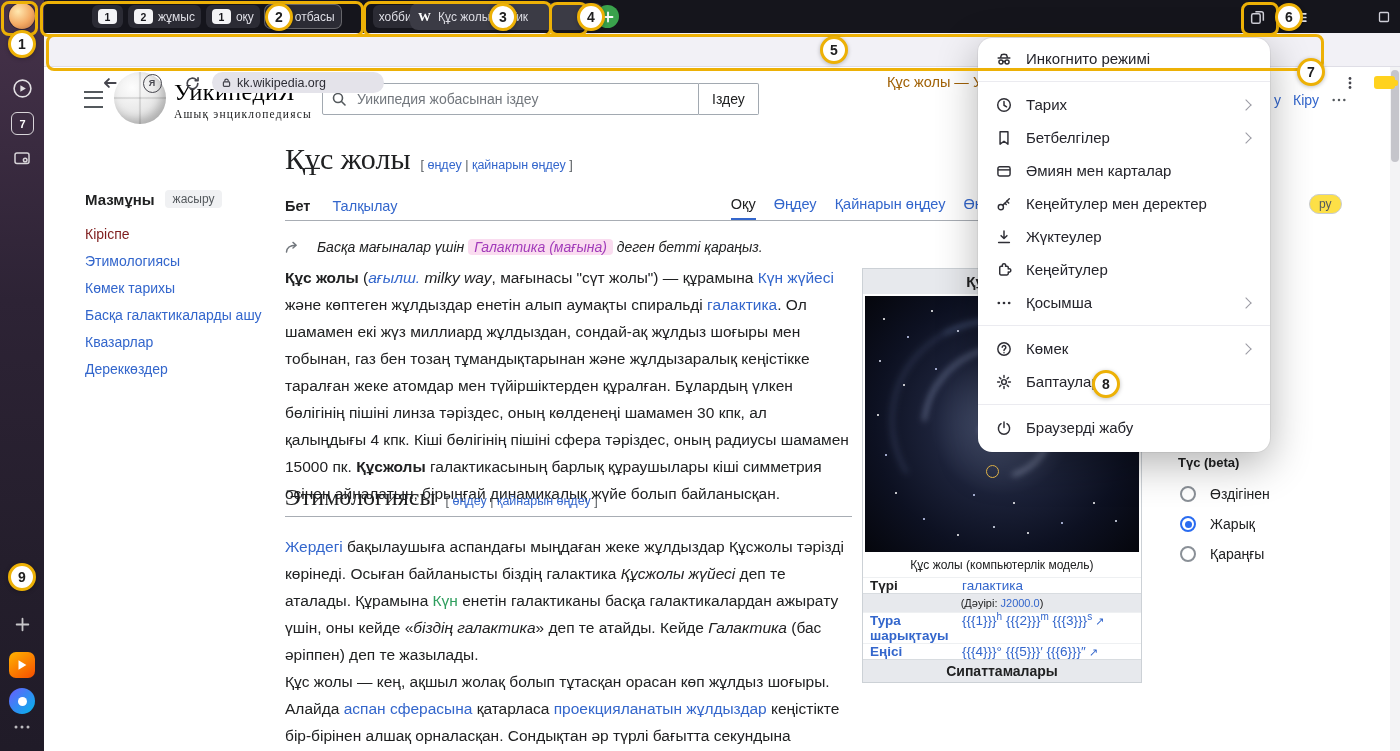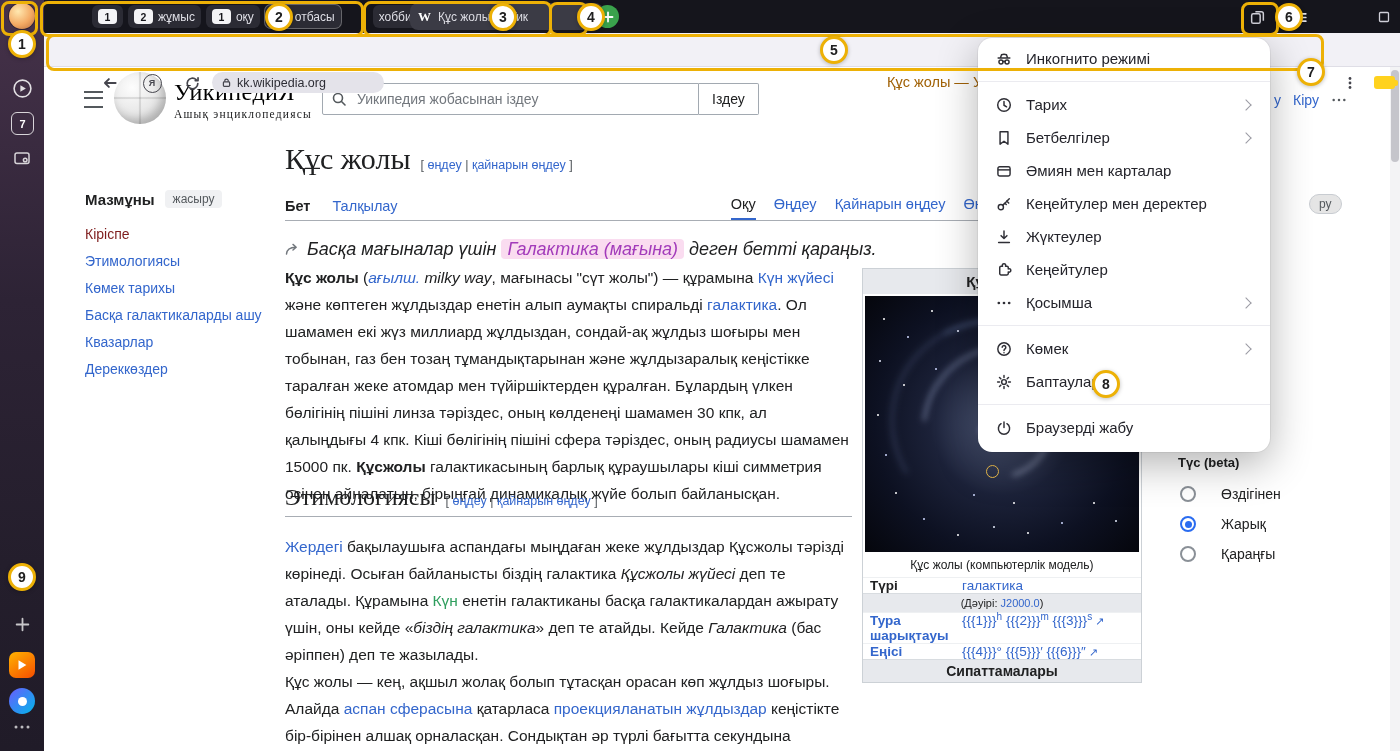--- a/index.html
+++ b/index.html
@@ -84,22 +84,22 @@
   .h1row h1{margin:0;font-family:"Liberation Serif",serif;font-weight:normal;font-size:30px;color:#202122}
   .editlinks{font-size:12.5px}
   .editlinks .br{color:#54595d}
   .editlinks .el{color:#36c}
   .arttabs{position:absolute;left:285px;top:192px;width:858px;height:28px;border-bottom:1px solid #a8adb4;z-index:10;font-size:14.5px}
   .at-left{position:absolute;left:0;bottom:0;display:flex;gap:22px}
   .at-right{position:absolute;right:122px;bottom:0;display:flex;gap:18px}
   .atab{padding-bottom:6px;color:#36c;white-space:nowrap}
   .atab.cur{color:#202122;font-weight:bold}
   .atab.read{color:#202122;border-bottom:2px solid #36c}
-  .hatnote{position:absolute;left:285px;top:239px;display:flex;align-items:center;gap:7px;
-    font-size:18px;font-style:italic;color:#202122;z-index:10}
+  .hatnote{position:absolute;left:285px;top:239px;display:flex;align-items:center;gap:17px;
+    font-size:14px;font-style:italic;color:#202122;z-index:10}
   .p{position:absolute;left:285px;width:567px;font-size:15.5px;line-height:27px;color:#202122;z-index:10}
   .h2row{position:absolute;left:285px;top:484px;width:567px;display:flex;align-items:baseline;gap:10px;
     border-bottom:1px solid #a8adb4;padding-bottom:5px;z-index:10}
   .h2row h2{margin:0;font-family:"Liberation Serif",serif;font-weight:normal;font-size:24px;color:#202122}
   .screen .a{color:#36c}
   .screen .g{color:#2f9e5e}
   .screen .b{font-weight:bold}
   .screen .i{font-style:italic}
   .screen .hl{background:#fadcf0;color:#a23bba;font-style:italic;padding:0 6px;border-radius:4px}
   .screen .sup{vertical-align:super;font-size:10px;line-height:0}
@@ -129,23 +129,23 @@
   .ib-cap{text-align:center;font-size:12px;padding:4px 6px 5px}
   .ib-row{display:flex;padding:0 7px;border-top:1px solid #eef0f2}
   .ib-row .k{width:92px;font-weight:bold;flex:none}
   .ib-row .k.link{color:#36c}
   .ib-sec{background:#e7e9ed;text-align:center;padding:3px 2px;border-top:1px solid #d8dce0}
   .ib-sec .t{font-weight:bold;font-size:14px}
   .ib-sec .s{font-size:11px}
 
   
   .ap-chip{position:absolute;left:1309px;top:194px;padding:2px 9px;border:1px solid #c8ccd1;border-radius:11px;
-    background:#e5e5e5;font-size:12px;color:#54595d;z-index:10}
+    background:#fde047;font-size:12px;color:#54595d;z-index:10}
   .ap-title{position:absolute;left:1178px;top:455px;font-size:13px;font-weight:bold;color:#202122;z-index:10}
-  .radio-row{position:absolute;left:1180px;display:flex;align-items:center;gap:25px;font-size:14px;color:#202122;z-index:10}
+  .radio-row{position:absolute;left:1180px;display:flex;align-items:center;gap:14px;font-size:14px;color:#202122;z-index:10}
   .radio{width:16px;height:16px;border:2px solid #8a9097;border-radius:50%;position:relative;flex:none;box-sizing:border-box}
   .radio-row.sel .radio{border-color:#2a6cf0}
   .radio-row.sel .radio::after{content:"";position:absolute;inset:2.5px;border-radius:50%;background:#2a6cf0}
 
   
   .scrolltrack{position:absolute;left:1390px;top:66px;width:10px;height:685px;background:#f3f3f5;z-index:20}
   .scrollthumb{position:absolute;left:1391px;top:70px;width:8px;height:92px;background:#c5c5cb;border-radius:4px;z-index:21}
 
   
   .menu{position:absolute;left:978px;top:38px;width:292px;background:#fff;border-radius:14px;z-index:120;

